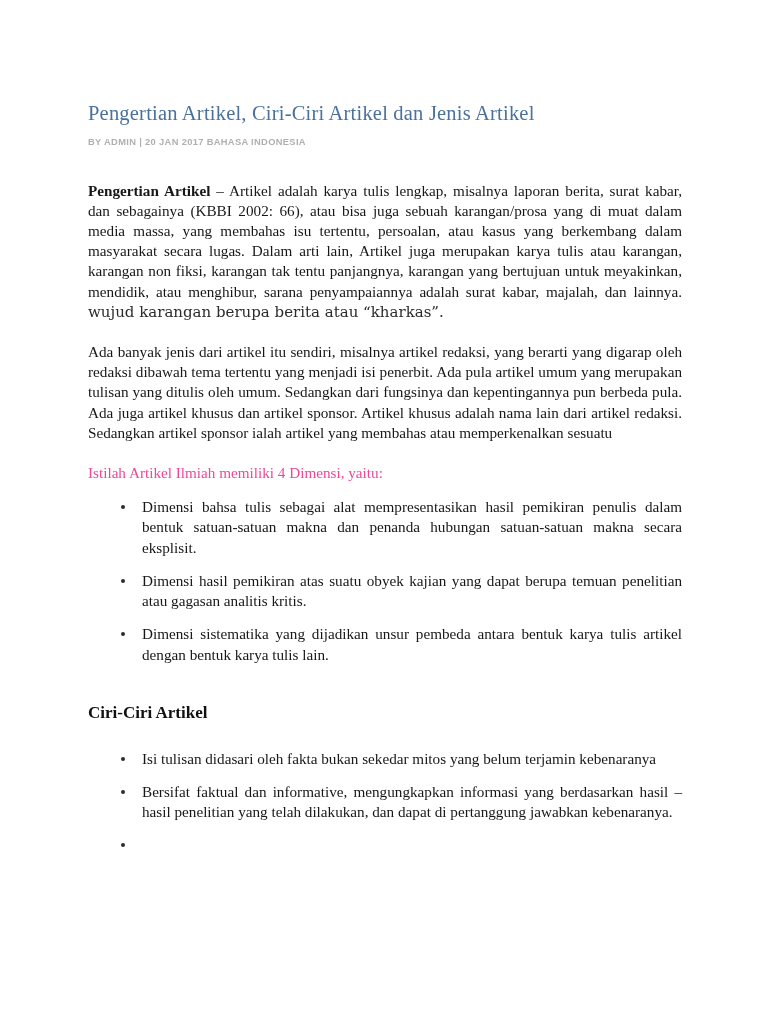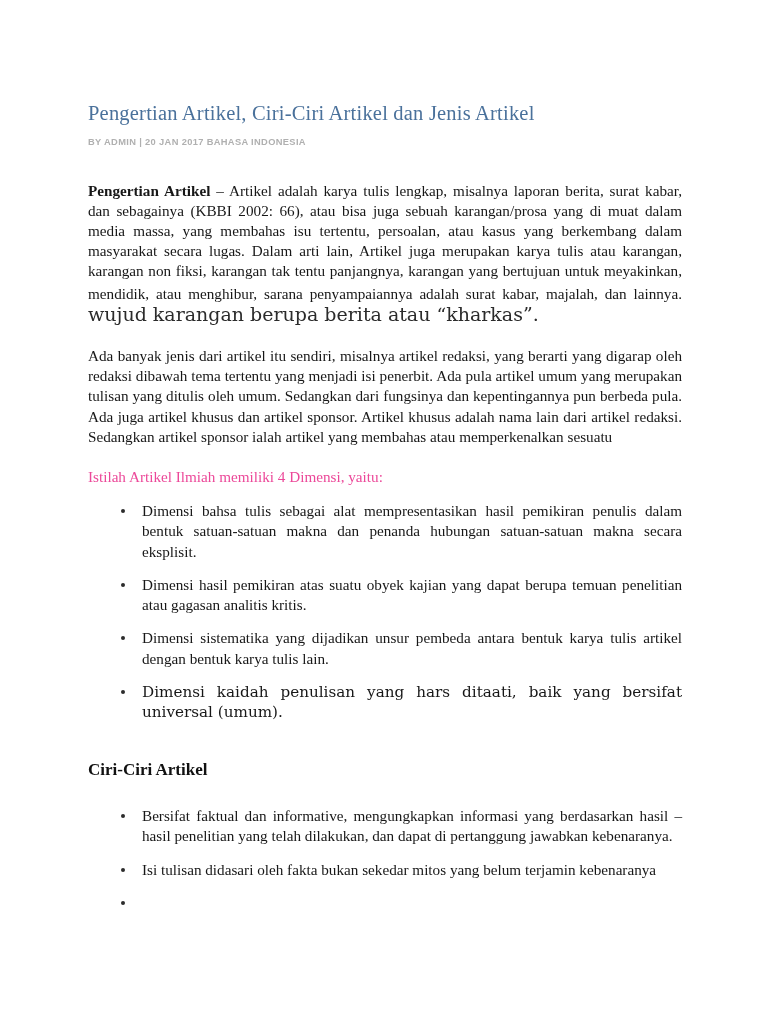--- a/index.html
+++ b/index.html
@@ -53,21 +53,21 @@
     margin: 0 0 20px 0;
     color: #171717;
     -webkit-hyphens: none;
     hyphens: none;
   }
   .lead-label {
     font-weight: bold;
   }
   .soft-tail {
     font-family: "DejaVu Serif", "Liberation Serif", serif;
-    font-size: 19px;
+    font-size: 15px;
     color: #2b2b2b;
   }
   p.intro-line {
     font-size: 15.2px;
     line-height: 20.2px;
     margin: 0 0 14px 0;
     color: #ec4899;
   }
   h2.subheading {
     font-size: 17px;
@@ -124,29 +124,28 @@
     <p class="body-text"><span class="lead-label">Pengertian Artikel</span><span> – Artikel adalah karya tulis lengkap, misalnya laporan berita, surat kabar, dan sebagainya (KBBI 2002: 66), atau bisa juga sebuah karangan/prosa yang di muat dalam media massa, yang membahas isu tertentu, persoalan, atau kasus yang berkembang dalam masyarakat secara lugas. Dalam arti lain, Artikel juga merupakan karya tulis atau karangan, karangan non fiksi, karangan tak tentu panjangnya, karangan yang bertujuan untuk meyakinkan, mendidik, atau menghibur, sarana penyampaiannya adalah surat kabar, majalah, dan lainnya.</span><span class="soft-tail"> wujud karangan berupa berita atau “kharkas”.</span></p>
 
     <p class="body-text">Ada banyak jenis dari artikel itu sendiri, misalnya artikel redaksi, yang berarti yang digarap oleh redaksi dibawah tema tertentu yang menjadi isi penerbit. Ada pula artikel umum yang merupakan tulisan yang ditulis oleh umum. Sedangkan dari fungsinya dan kepentingannya pun berbeda pula. Ada juga artikel khusus dan artikel sponsor. Artikel khusus adalah nama lain dari artikel redaksi. Sedangkan artikel sponsor ialah artikel yang membahas atau memperkenalkan sesuatu</p>
 
     <p class="intro-line">Istilah Artikel Ilmiah memiliki 4 Dimensi, yaitu:</p>
 
     <ul class="bullets">
       <li><span class="dot"></span><span>Dimensi bahsa tulis sebagai alat mempresentasikan hasil pemikiran penulis dalam bentuk satuan-satuan makna dan penanda hubungan satuan-satuan makna secara eksplisit.</span></li>
       <li><span class="dot"></span><span>Dimensi hasil pemikiran atas suatu obyek kajian yang dapat berupa temuan penelitian atau gagasan analitis kritis.</span></li>
       <li><span class="dot"></span><span>Dimensi sistematika yang dijadikan unsur pembeda antara bentuk karya tulis artikel dengan bentuk karya tulis lain.</span></li>
-      <li class="alt-font"><span class="dot"></span><span>Dimensi kaidah penulisan yang hars ditaati, baik yang bersifat universal (umum).</span></li>
     </ul>
 
     <div class="spacer-md"></div>
 
     <h2 class="subheading">Ciri-Ciri Artikel</h2>
 
     <div class="spacer-sm"></div>
 
     <ul class="bullets">
+      <li><span class="dot"></span><span>Isi tulisan didasari oleh fakta bukan sekedar mitos yang belum terjamin kebenaranya</span></li>
       <li><span class="dot"></span><span>Bersifat faktual dan informative, mengungkapkan informasi yang berdasarkan hasil – hasil penelitian yang telah dilakukan, dan dapat di pertanggung jawabkan kebenaranya.</span></li>
-      <li><span class="dot"></span><span>Isi tulisan didasari oleh fakta bukan sekedar mitos yang belum terjamin kebenaranya</span></li>
       <li><span class="dot"></span></li>
     </ul>
 
   </div>
 </div>
 
 </body></html>

